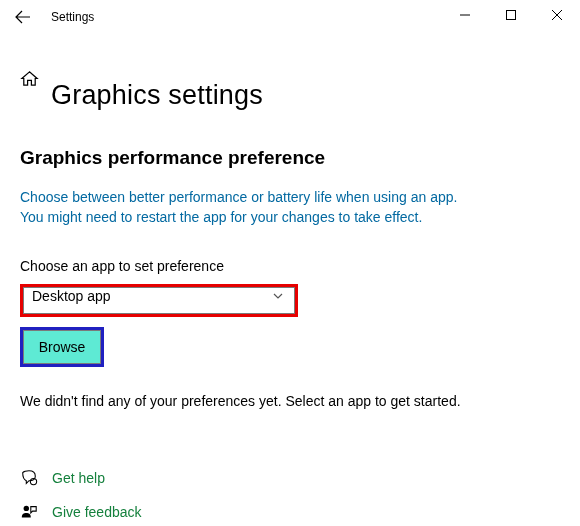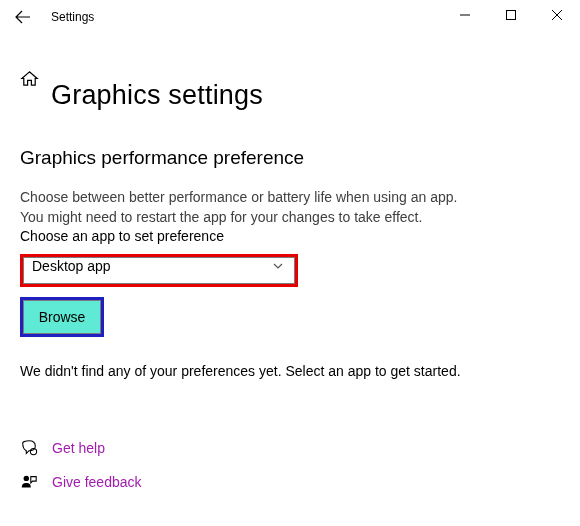--- a/index.html
+++ b/index.html
@@ -59,27 +59,28 @@
       align-items: center;
     }
     .page-title {
       font-size: 27px;
       font-weight: 400;
       letter-spacing: 0.2px;
       margin-top: 34px;
     }
     .section-title {
       font-size: 19px;
-      font-weight: 400;
+      font-weight: 700;
       margin-bottom: 18px;
     }
     .desc {
       font-size: 14px;
       line-height: 1.45;
-      color: #404040;
+      margin-bottom: 30px;
+      color: #0369a1;
     }
     .field-label {
       font-size: 14px;
       margin-bottom: 10px;
     }
     .dropdown-wrap {
       width: 278px;
       border: 3px solid #e60000;
       margin-bottom: 10px;
     }
@@ -115,21 +116,21 @@
       font-size: 14px;
       margin-bottom: 60px;
     }
     .link-row {
       display: flex;
       align-items: center;
       gap: 14px;
       margin-bottom: 16px;
     }
     .link-row a {
-      color: #a21caf;
+      color: #15803d;
       text-decoration: none;
       font-size: 14px;
       cursor: pointer;
     }
     .link-icon {
       width: 18px;
       display: flex;
       align-items: center;
       justify-content: center;
     }

